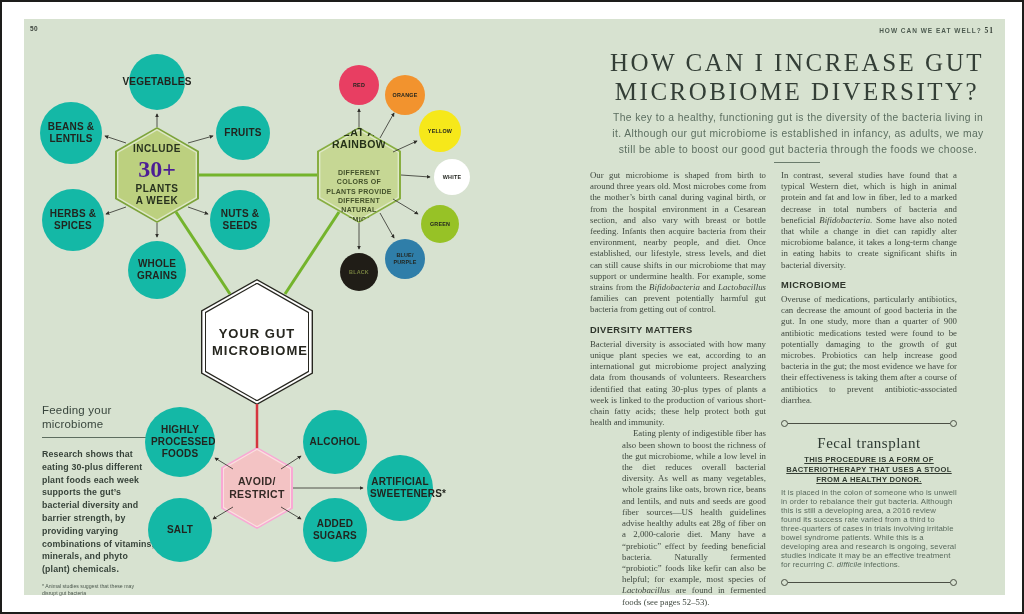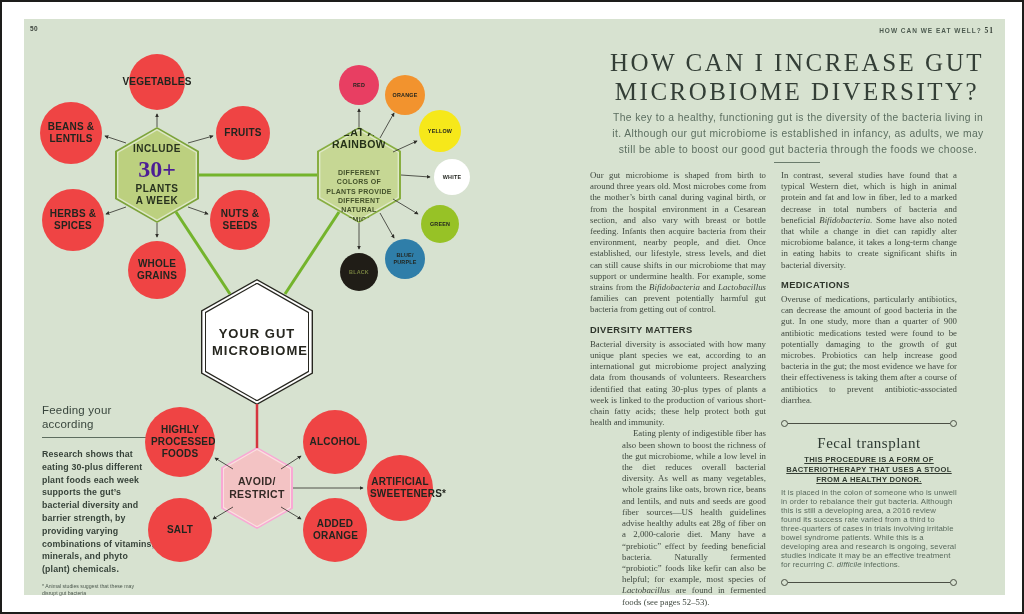--- a/index.html
+++ b/index.html
@@ -1,20 +1,20 @@
 <!DOCTYPE html>
 <html><head>
 <meta charset="utf-8">
 <style>
   html,body{margin:0;padding:0;background:#3a3a3a;}
   .spread{position:relative;width:1024px;height:614px;background:#ffffff;border:2px solid #1d1d1b;box-sizing:border-box;overflow:hidden;font-family:"Liberation Sans",sans-serif;}
   .panel{position:absolute;left:22px;top:17px;width:981px;height:576px;background:#d7e2d0;}
 
   
-  .circle{position:absolute;border-radius:50%;background:#ef4444;display:flex;align-items:center;justify-content:center;text-align:center;}
+  .circle{position:absolute;border-radius:50%;background:#14b8a6;display:flex;align-items:center;justify-content:center;text-align:center;}
   .food-label{font-weight:bold;font-size:10px;line-height:1.22;letter-spacing:.2px;color:#22251f;}
   .tiny-label{font-weight:bold;font-size:5.4px;line-height:1.25;letter-spacing:.2px;color:#22251f;}
   .tiny-label.on-black{color:#76803f;}
 
   .hex{position:absolute;clip-path:polygon(50% 0,100% 25%,100% 75%,50% 100%,0 75%,0 25%);}
   .hex .layer{position:absolute;clip-path:polygon(50% 0,100% 25%,100% 75%,50% 100%,0 75%,0 25%);}
   .hex .content{position:absolute;inset:6px;display:flex;flex-direction:column;align-items:center;justify-content:center;text-align:center;z-index:5;}
 
   .inc-top,.inc-mid{font-weight:bold;font-size:10px;letter-spacing:.5px;color:#29331f;line-height:12px;}
   .inc-big{font-family:"Liberation Serif",serif;font-size:24px;font-weight:bold;color:#4c1d95;line-height:26px;margin:1px 0;}
@@ -147,28 +147,28 @@
   <div class="circle node" style="left:143px;top:405px;width:70px;height:70px;">
     <span class="food-label" style="width:58px;">HIGHLY PROCESSED FOODS</span>
   </div>
   <div class="circle node" style="left:301px;top:408px;width:64px;height:64px;">
     <span class="food-label">ALCOHOL</span>
   </div>
   <div class="circle node" style="left:365px;top:453px;width:66px;height:66px;">
     <span class="food-label" style="width:60px;">ARTIFICIAL SWEETENERS*</span>
   </div>
   <div class="circle node" style="left:301px;top:496px;width:64px;height:64px;">
-    <span class="food-label" style="width:44px;">ADDED ORANGE</span>
+    <span class="food-label" style="width:44px;">ADDED SUGARS</span>
   </div>
   <div class="circle node" style="left:146px;top:496px;width:64px;height:64px;">
     <span class="food-label">SALT</span>
   </div>
 
   <div class="sidebar">
-    <div class="sidebar-title">Feeding your according</div>
+    <div class="sidebar-title">Feeding your microbiome</div>
     <div class="sidebar-rule"></div>
     <div class="sidebar-body">Research shows that eating 30-plus different plant foods each week supports the gut’s bacterial diversity and barrier strength, by providing varying combinations of vitamins, minerals, and phyto (plant) chemicals.</div>
     <div class="sidebar-footnote">* Animal studies suggest that these may disrupt gut bacteria</div>
   </div>
 
   <svg class="connectors" width="1024" height="614" viewBox="0 0 1024 614">
     <defs>
       <marker id="ah" markerWidth="6" markerHeight="6" refX="4.2" refY="2.5" orient="auto">
         <path d="M0,0 L5,2.5 L0,5 z" fill="#2f2f2a"></path>
       </marker>
@@ -216,21 +216,21 @@
 
   <div class="col col1">
     <p>Our gut microbiome is shaped from birth to around three years old. Most microbes come from the mother’s birth canal during vaginal birth, or from the hospital environment in a Cesarean section, and also vary with breast or bottle feeding. Infants then acquire bacteria from their environment, nearby people, and diet. Once established, our lifestyle, stress levels, and diet can still cause shifts in our microbiome that may support or undermine health. For example, some strains from the <em>Bifidobacteria</em> and <em>Lactobacillus</em> families can prevent potentially harmful gut bacteria from getting out of control.</p>
     <h4>DIVERSITY MATTERS</h4>
     <p>Bacterial diversity is associated with how many unique plant species we eat, according to an international gut microbiome project analyzing data from thousands of volunteers. Researchers identified that eating 30-plus types of plants a week is linked to the production of various short-chain fatty acids; these help protect both gut health and immunity.</p>
     <p class="indent">Eating plenty of indigestible fiber has also been shown to boost the richness of the gut microbiome, while a low level in the diet reduces overall bacterial diversity. As well as many vegetables, whole grains like oats, brown rice, beans and lentils, and nuts and seeds are good fiber sources—US health guidelines advise healthy adults eat 28g of fiber on a 2,000-calorie diet. Many have a “prebiotic” effect by feeding beneficial bacteria. Naturally fermented “probiotic” foods like kefir can also be helpful; for example, most species of <em>Lactobacillus</em> are found in fermented foods (see pages 52–53).</p>
   </div>
 
   <div class="col col2">
     <p>In contrast, several studies have found that a typical Western diet, which is high in animal protein and fat and low in fiber, led to a marked decrease in total numbers of bacteria and beneficial <em>Bifidobacteria</em>. Some have also noted that while a change in diet can rapidly alter microbiome balance, it takes a long-term change in eating habits to create significant shifts in bacterial diversity.</p>
-    <h4>MEDICATIONS</h4>
+    <h4>MICROBIOME</h4>
     <p>Overuse of medications, particularly antibiotics, can decrease the amount of good bacteria in the gut. In one study, more than a quarter of 900 antibiotic medications tested were found to be potentially damaging to the growth of gut microbes. Probiotics can help increase good bacteria in the gut; the most evidence we have for their effectiveness is taking them after a course of antibiotics to prevent antibiotic-associated diarrhea.</p>
 
     <div class="ringline">
       <span class="ring"></span>
       <span class="line"></span>
       <span class="ring"></span>
     </div>
 
     <div class="fecal-title">Fecal transplant</div>
     <div class="fecal-lead">THIS PROCEDURE IS A FORM OF BACTERIOTHERAPY THAT USES A STOOL FROM A HEALTHY DONOR.</div>

